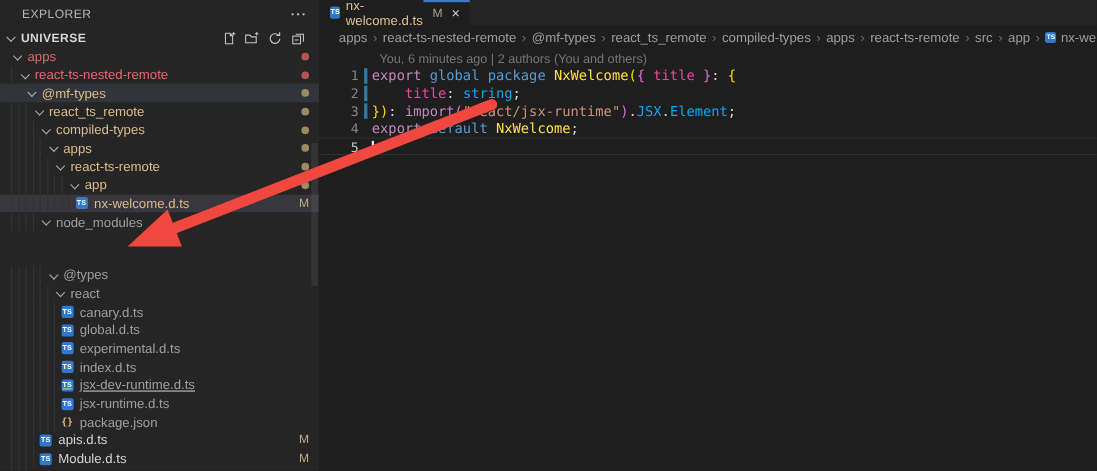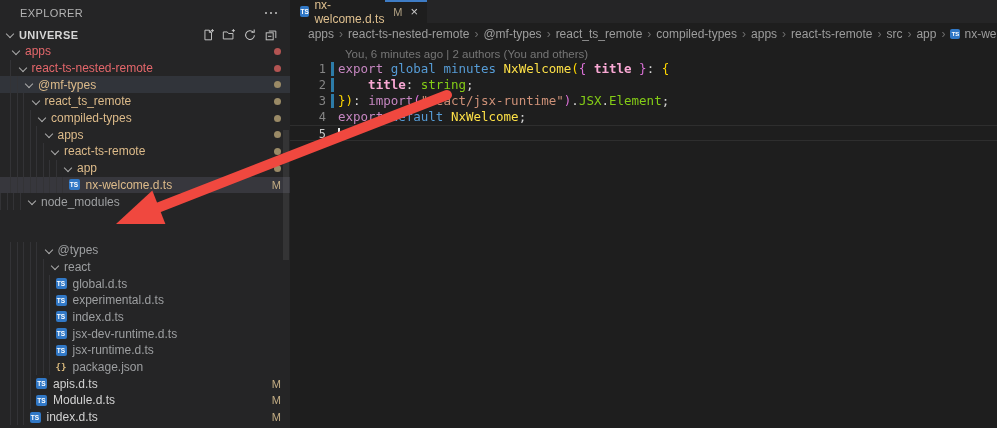--- a/index.html
+++ b/index.html
@@ -75,22 +75,22 @@
   .gut.mod::before { content:""; position:absolute; left:5px; top:1px; bottom:1px; width:3px;
                      background:#2d7ca8; }
   .code { white-space:pre; }
   .cursor { display:inline-block; width:1.5px; height:13px; background:#e8e8e8; vertical-align:middle; }
 
   .tok-kp { color:#c586c0; }
   .tok-kb { color:#569cd6; }
   .tok-fn { color:#fde047; }
   .tok-b1 { color:#ffd700; }
   .tok-b2 { color:#da70d6; }
-  .tok-vr { color:#f9a8d4;font-weight:bold; }
-  .tok-ty { color:#84cc16; }
+  .tok-vr { color:#ec4899; }
+  .tok-ty { color:#0ea5e9; }
   .tok-st { color:#ce9178; }
   .tok-pl { color:#d4d4d4; }
 
   .arrow-overlay { position:absolute; left:0; top:0; pointer-events:none; }
 </style>
 </head>
 <body>
 
 <div class="app">
 
@@ -222,21 +222,21 @@
           <span class="guide"></span>
           <span class="guide"></span>
           <span class="guide"></span>
           <span class="guide"></span>
           <span class="ts-badge ficon">TS</span>
           <span class="tlabel c-mod">nx-welcome.d.ts</span>
           <span class="badge">
             <span class="m-badge">M</span>
           </span>
         </div>
-        <div class="trow" style="">
+        <div class="trow" style="padding-left: 10px;">
           <span class="guide"></span>
           <span class="guide"></span>
           <span class="guide"></span>
           <span class="guide"></span>
           <span class="chev open"></span>
           <span class="tlabel c-dim">node_modules</span>
         </div>
         <div class="trow" style="padding-left: 10px; margin-top: 32px;">
           <span class="guide"></span>
           <span class="guide"></span>
@@ -258,20 +258,31 @@
         </div>
         <div class="trow" style="padding-left: 10px;">
           <span class="guide"></span>
           <span class="guide"></span>
           <span class="guide"></span>
           <span class="guide"></span>
           <span class="guide"></span>
           <span class="guide"></span>
           <span class="guide"></span>
           <span class="ts-badge ficon">TS</span>
+          <span class="tlabel c-dim">canary.d.ts</span>
+        </div>
+        <div class="trow" style="padding-left: 10px;">
+          <span class="guide"></span>
+          <span class="guide"></span>
+          <span class="guide"></span>
+          <span class="guide"></span>
+          <span class="guide"></span>
+          <span class="guide"></span>
+          <span class="guide"></span>
+          <span class="ts-badge ficon">TS</span>
           <span class="tlabel c-dim">global.d.ts</span>
         </div>
         <div class="trow" style="padding-left: 10px;">
           <span class="guide"></span>
           <span class="guide"></span>
           <span class="guide"></span>
           <span class="guide"></span>
           <span class="guide"></span>
           <span class="guide"></span>
           <span class="guide"></span>
@@ -282,21 +293,21 @@
           <span class="guide"></span>
           <span class="guide"></span>
           <span class="guide"></span>
           <span class="guide"></span>
           <span class="guide"></span>
           <span class="guide"></span>
           <span class="guide"></span>
           <span class="ts-badge ficon">TS</span>
           <span class="tlabel c-dim">index.d.ts</span>
         </div>
-        <div class="trow" style="padding-left: 10px;">
+        <div class="trow" style="padding-left: 10px; text-decoration: underline;">
           <span class="guide"></span>
           <span class="guide"></span>
           <span class="guide"></span>
           <span class="guide"></span>
           <span class="guide"></span>
           <span class="guide"></span>
           <span class="guide"></span>
           <span class="ts-badge ficon">TS</span>
           <span class="tlabel c-dim">jsx-dev-runtime.d.ts</span>
         </div>
@@ -411,21 +422,21 @@
           <span>nx-welcome.d.ts</span>
         </span>
       </div>
 
     <div class="code-area">
       <div class="blame">You, 6 minutes ago | 2 authors (You and others)</div>
       <div id="code-lines">
           <div class="cline">
             <span class="ln">1</span>
             <span class="gut mod"></span>
-            <span class="code"><span class="tok-kp">export </span><span class="tok-kb">global </span><span class="tok-kb">minutes </span><span class="tok-fn">NxWelcome</span><span class="tok-b1">(</span><span class="tok-b2">{ </span><span class="tok-vr">title</span><span class="tok-b2"> }</span><span class="tok-pl">: </span><span class="tok-b1">{</span></span>
+            <span class="code"><span class="tok-kp">export </span><span class="tok-kb">global </span><span class="tok-kb">package </span><span class="tok-fn">NxWelcome</span><span class="tok-b1">(</span><span class="tok-b2">{ </span><span class="tok-vr">title</span><span class="tok-b2"> }</span><span class="tok-pl">: </span><span class="tok-b1">{</span></span>
           </div>
           <div class="cline">
             <span class="ln">2</span>
             <span class="gut mod"></span>
             <span class="code"><span class="tok-pl">    </span><span class="tok-vr">title</span><span class="tok-pl">: </span><span class="tok-ty">string</span><span class="tok-pl">;</span></span>
           </div>
           <div class="cline">
             <span class="ln">3</span>
             <span class="gut mod"></span>
             <span class="code"><span class="tok-b1">}</span><span class="tok-b1">)</span><span class="tok-pl">: </span><span class="tok-kp">import</span><span class="tok-b2">(</span><span class="tok-st">"react/jsx-runtime"</span><span class="tok-b2">)</span><span class="tok-pl">.</span><span class="tok-ty">JSX</span><span class="tok-pl">.</span><span class="tok-ty">Element</span><span class="tok-pl">;</span></span>

